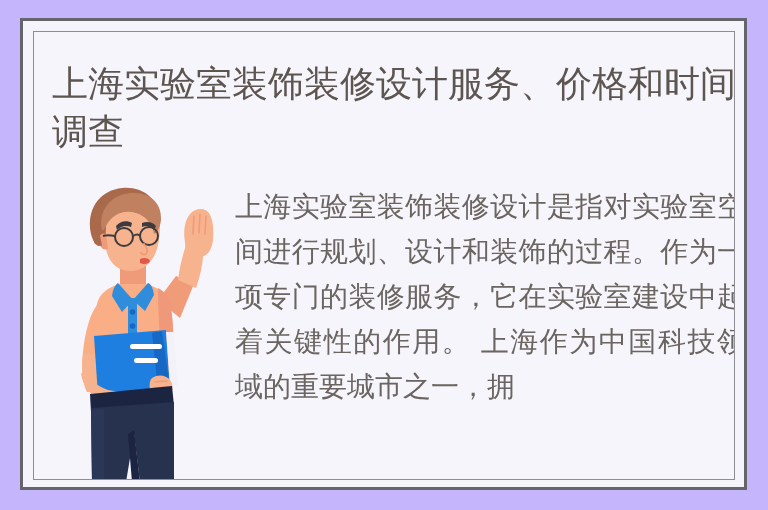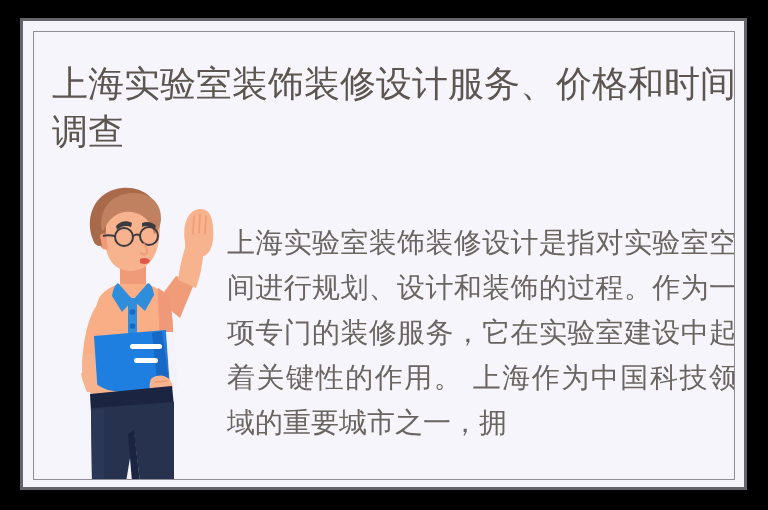--- a/index.html
+++ b/index.html
@@ -11,21 +11,21 @@
     height: 510px;
     background: #f6f4fb;
     font-family: "Liberation Sans", "DejaVu Sans", sans-serif;
     overflow: hidden;
   }
 
   .page {
     position: relative;
     width: 768px;
     height: 510px;
-    background: #000000;
+    background: #c4b5fd;
   }
 
   
   .frame-outer {
     position: absolute;
     left: 20px;
     top: 18px;
     width: 727px;
     height: 472px;
     border: 3px solid #66646b;
@@ -54,30 +54,29 @@
     font-size: 36px;
     line-height: 48px;
     letter-spacing: 0px;
     font-weight: 400;
     white-space: pre-wrap;
   }
 
   
   .body-text {
     position: absolute;
-    left: 193px;
+    left: 201px;
     top: 152px;
     width: 510px;
     color: #6a6560;
     font-size: 28px;
     line-height: 45px;
     font-weight: 400;
     text-align: justify;
     text-justify: inter-character;
-    margin-top: 36px;
   }
 
   
   .illustration {
     position: absolute;
     left: 20px;
     top: 140px;
     width: 170px;
     height: 310px;
   }

